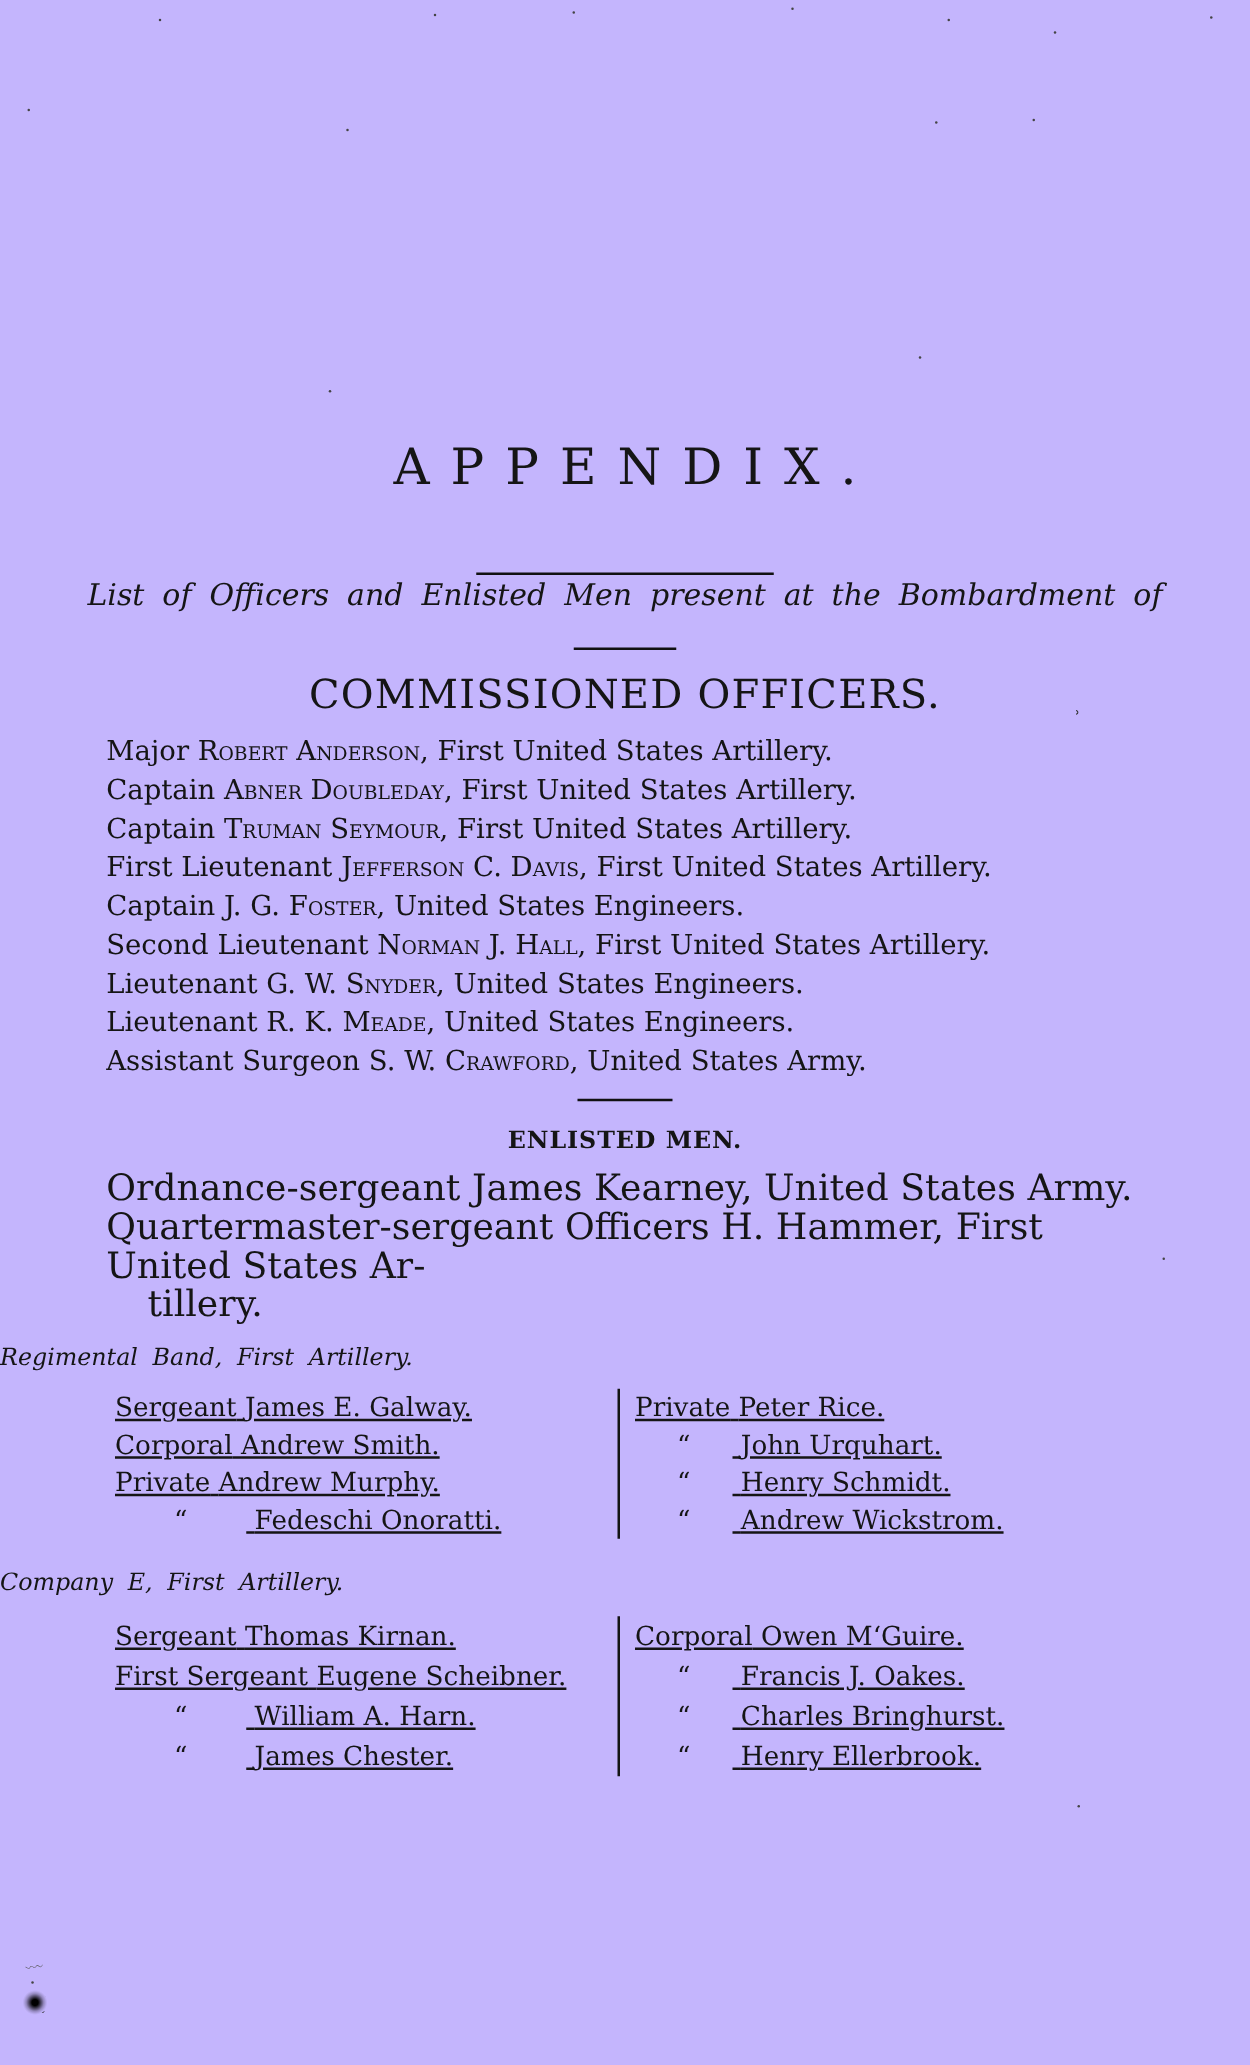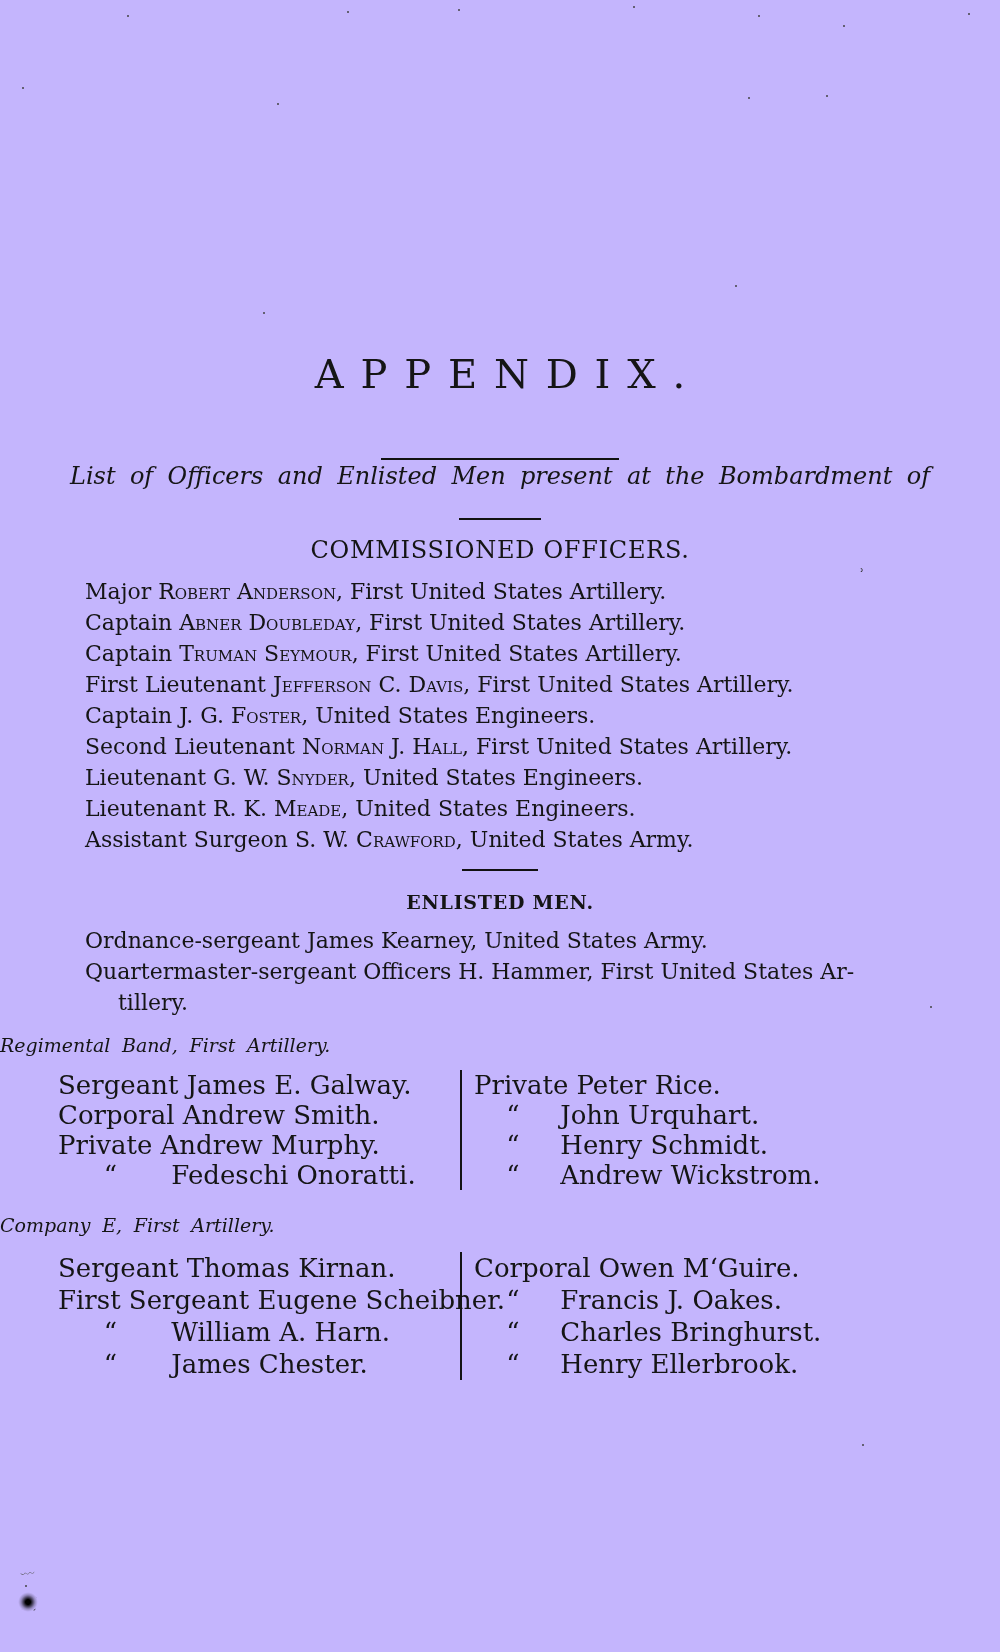--- a/index.html
+++ b/index.html
@@ -10,37 +10,37 @@
   .title{margin-top:350px;text-align:center;font-size:40px;letter-spacing:0.42em;
          text-indent:0.42em;line-height:48px;}
   .rule{background:#111;height:2px;margin-left:auto;margin-right:auto;}
   .rule-1{width:238px;margin-top:60px;}
   .rule-2{width:82px;margin-top:26px;}
   .rule-3{width:76px;margin-top:14px;}
 
   .subtitle{text-align:center;font-style:italic;font-size:24px;
             line-height:32px;word-spacing:0.28em;}
 
-  .sec-heading{margin-top:16px;text-align:center;font-size:24px;letter-spacing:0.03em;}
+  .sec-heading{margin-top:16px;text-align:center;font-size:32px;letter-spacing:0.03em;}
   .sub-heading{margin-top:20px;text-align:center;font-size:19px;font-weight:bold;
                letter-spacing:0.04em;}
 
   .officers{margin:12px 60px 0 85px;font-size:22px;line-height:31px;}
   .officers .line{white-space:nowrap;}
   .sc{font-variant:small-caps;}
 
-  .intro{margin:12px 60px 0 85px;font-size:22px;line-height:31px;}
+  .intro{margin:12px 60px 0 85px;font-size:29px;line-height:31px;}
   .intro .carry{padding-left:33px;}
 
   .roster-heading{text-align:left;font-style:italic;font-size:19px;
                   word-spacing:0.3em;}
   .rb-heading{margin-top:16px;}
   .ce-heading{margin-top:24px;}
 
-  .cols{display:flex;margin-left:58px;width:845px;font-size:26px;}
+  .cols{display:flex;margin-left:92px;width:845px;font-size:21px;text-decoration:underline;}
   .cols-band{margin-top:14px;line-height:30px;}
   .cols-company{margin-top:16px;line-height:32px;}
   .col-left{width:402px;}
   .divider{width:2px;background:#141414;}
   .col-right{flex:1;padding-left:12px;}
   .row{white-space:nowrap;}
   .ditto .rank{display:inline-block;width:105px;text-align:center;}
   .col-right .ditto .rank{width:78px;}
   .tick{position:absolute;font-size:14px;color:#333;}
   .blot{position:absolute;left:18px;top:1592px;width:20px;height:20px;border-radius:50%;

